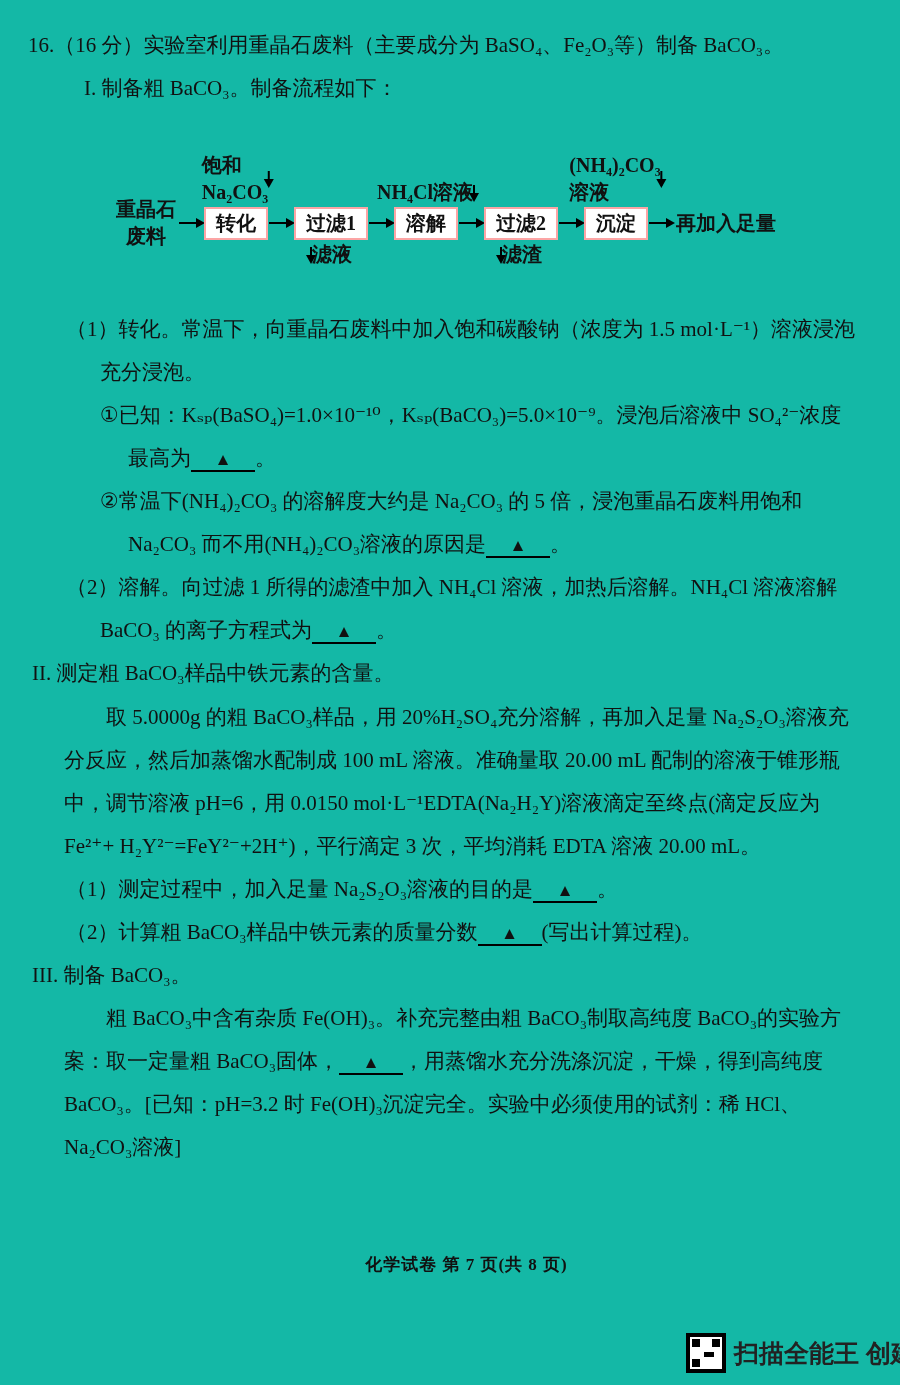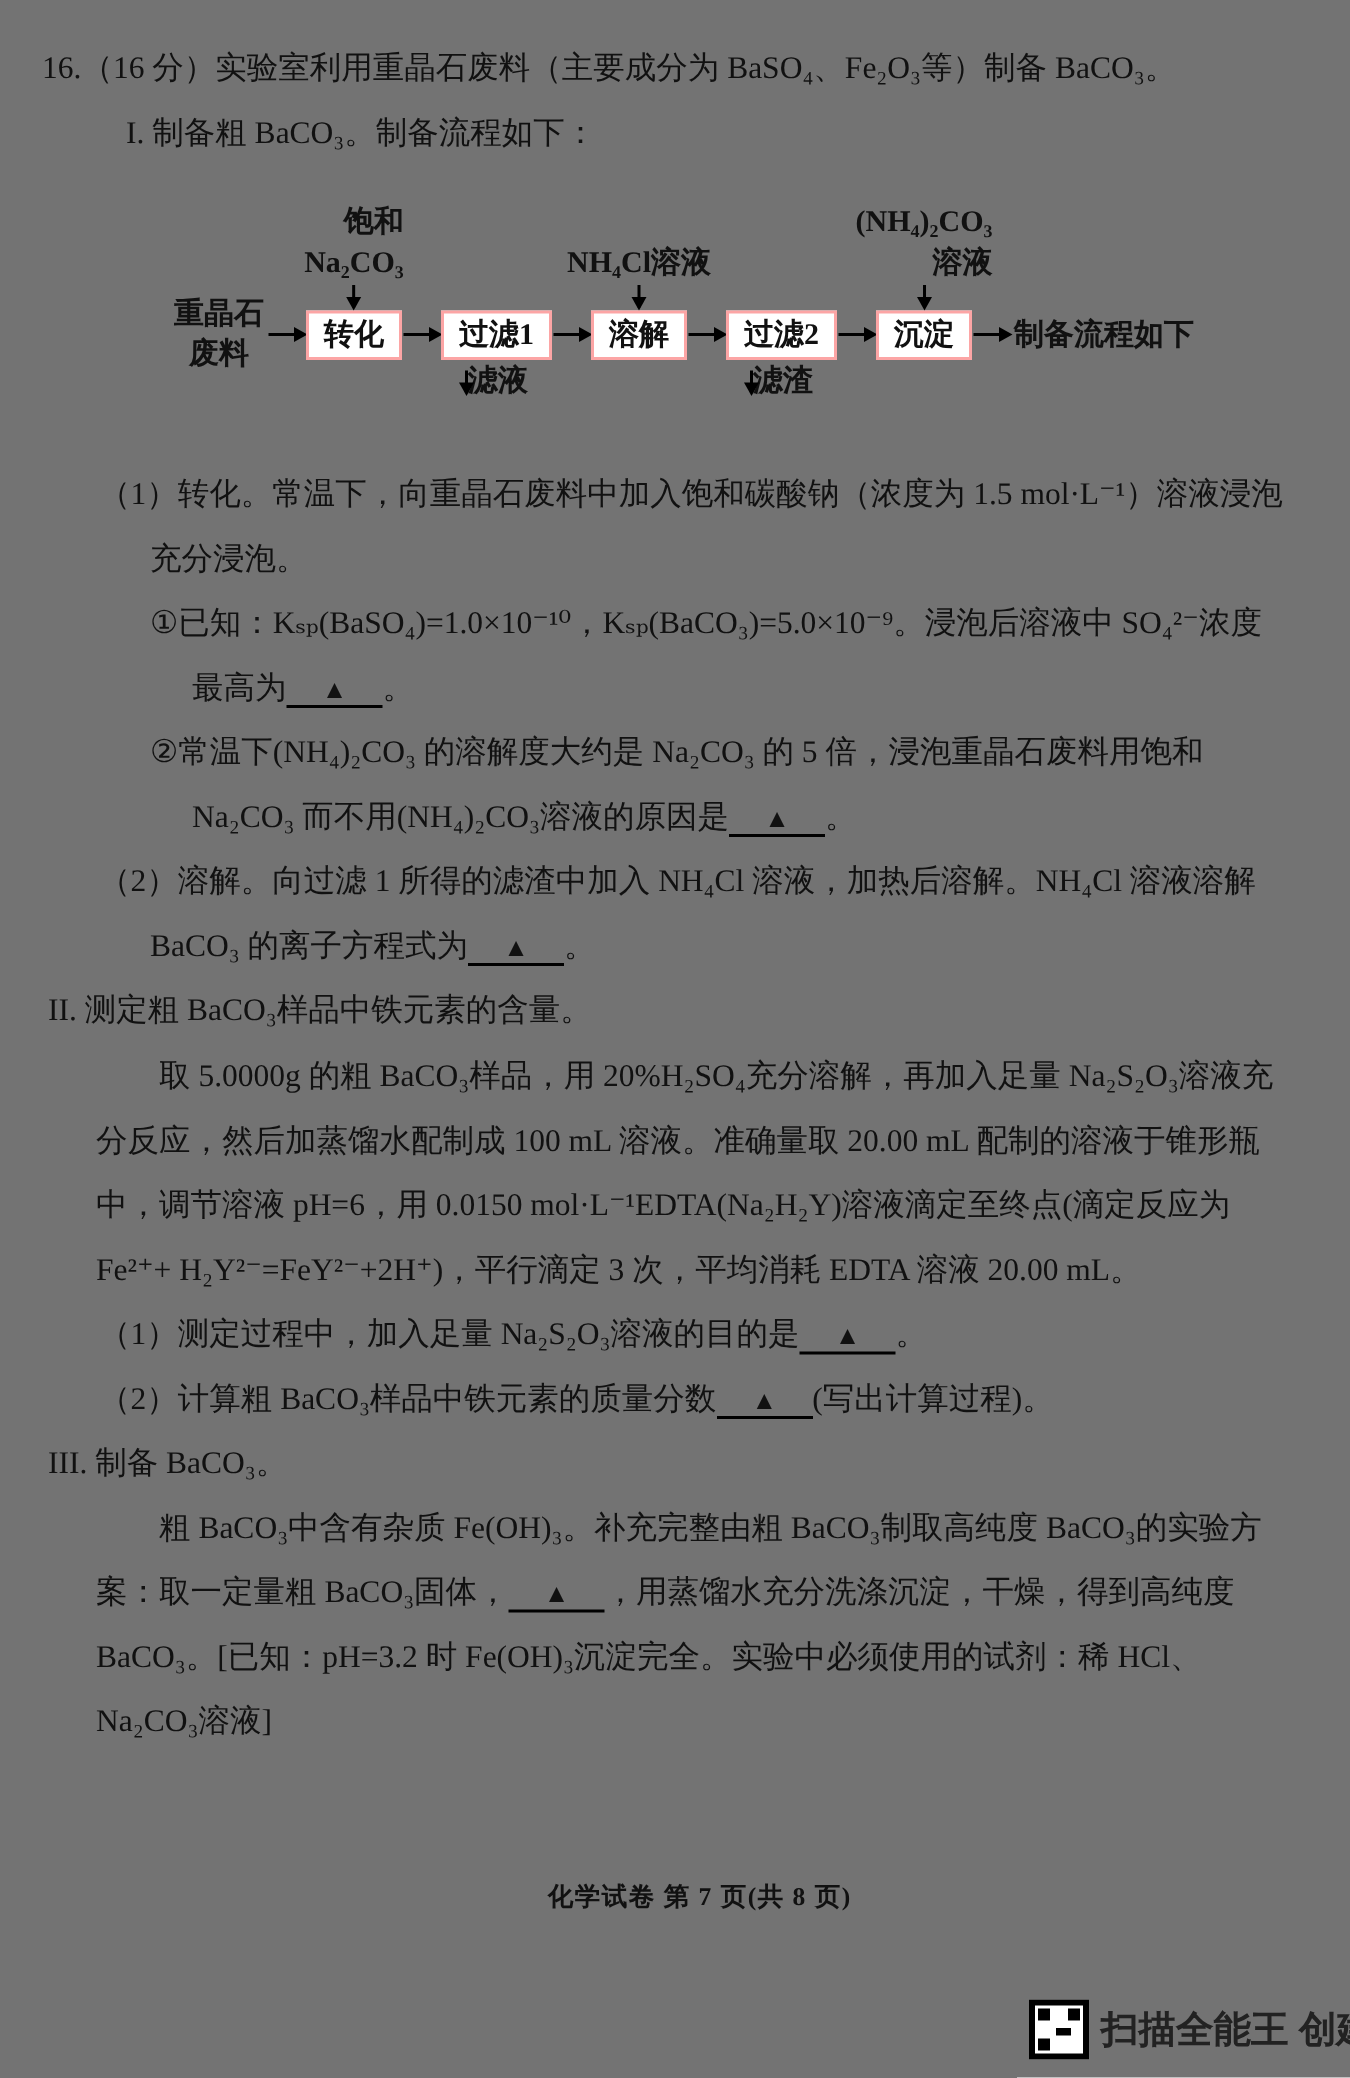--- a/index.html
+++ b/index.html
@@ -1,19 +1,19 @@
 <!DOCTYPE html>
 <html><head>
 <meta charset="utf-8">
 <style>
   html, body { margin:0; padding:0; background:#ffffff; }
   .page {
     position:relative;
     width:900px; height:1385px;
-    background:#737373;
+    background:#14b8a6;
     overflow:hidden;
     color:#111;
     font-family:"Liberation Serif","DejaVu Serif","DejaVu Sans",serif;
     font-size:21px;
     line-height:2.05;
   }
   .content { padding:24px 40px 0 28px; }
   p { margin:0; }
 
   .title { margin-left:0; }
@@ -77,22 +77,22 @@
   .varrow::after {
     content:""; position:absolute; bottom:-2px; left:-4px;
     border-top:9px solid #000;
     border-left:5px solid transparent;
     border-right:5px solid transparent;
   }
   .top-attach {
     position:absolute; bottom:calc(100% + 1px); left:50%;
     transform:translateX(-50%);
     width:max-content;
-    display:flex; flex-direction:column; align-items:center;
-    text-align:right; white-space:pre-line;
+    display:flex; flex-direction:row; align-items:center;
+    text-align:left; white-space:pre-line;
   }
   .bottom-attach {
     position:absolute; top:calc(100% + 1px); left:50%;
     transform:translateX(-50%);
     width:max-content;
     display:flex; flex-direction:row; align-items:center;
     text-align:center; white-space:pre-line;
   }
   .out { margin-left:2px; white-space:nowrap; }
 
@@ -186,21 +186,21 @@
       <div class="stage">
         <div class="top-attach">
           <span>(NH₄)₂CO₃
 溶液</span>
           <span class="varrow"></span>
         </div>
         <div class="fbox">沉淀</div>
       </div>
 
       <div class="harrow"></div>
-      <div class="out">制备流程如下</div>
+      <div class="out">再加入足量</div>
     </div>
 
     <p class="p-q">（1）转化。常温下，向重晶石废料中加入饱和碳酸钠（浓度为 1.5 mol·L⁻¹）溶液浸泡充分浸泡。</p>
     <p class="p-sub">①已知：Kₛₚ(BaSO₄)=1.0×10⁻¹⁰，Kₛₚ(BaCO₃)=5.0×10⁻⁹。浸泡后溶液中 SO₄²⁻浓度最高为<span class="blank">▲</span>。</p>
     <p class="p-sub">②常温下(NH₄)₂CO₃ 的溶解度大约是 Na₂CO₃ 的 5 倍，浸泡重晶石废料用饱和 Na₂CO₃ 而不用(NH₄)₂CO₃溶液的原因是<span class="blank">▲</span>。</p>
     <p class="p-q">（2）溶解。向过滤 1 所得的滤渣中加入 NH₄Cl 溶液，加热后溶解。NH₄Cl 溶液溶解 BaCO₃ 的离子方程式为<span class="blank">▲</span>。</p>
 
     <p class="sec-head">II. 测定粗 BaCO₃样品中铁元素的含量。</p>
     <p class="body-para">取 5.0000g 的粗 BaCO₃样品，用 20%H₂SO₄充分溶解，再加入足量 Na₂S₂O₃溶液充分反应，然后加蒸馏水配制成 100 mL 溶液。准确量取 20.00 mL 配制的溶液于锥形瓶中，调节溶液 pH=6，用 0.0150 mol·L⁻¹EDTA(Na₂H₂Y)溶液滴定至终点(滴定反应为 Fe²⁺+ H₂Y²⁻=FeY²⁻+2H⁺)，平行滴定 3 次，平均消耗 EDTA 溶液 20.00 mL。</p>
     <p class="p-q">（1）测定过程中，加入足量 Na₂S₂O₃溶液的目的是<span class="blank">▲</span>。</p>

